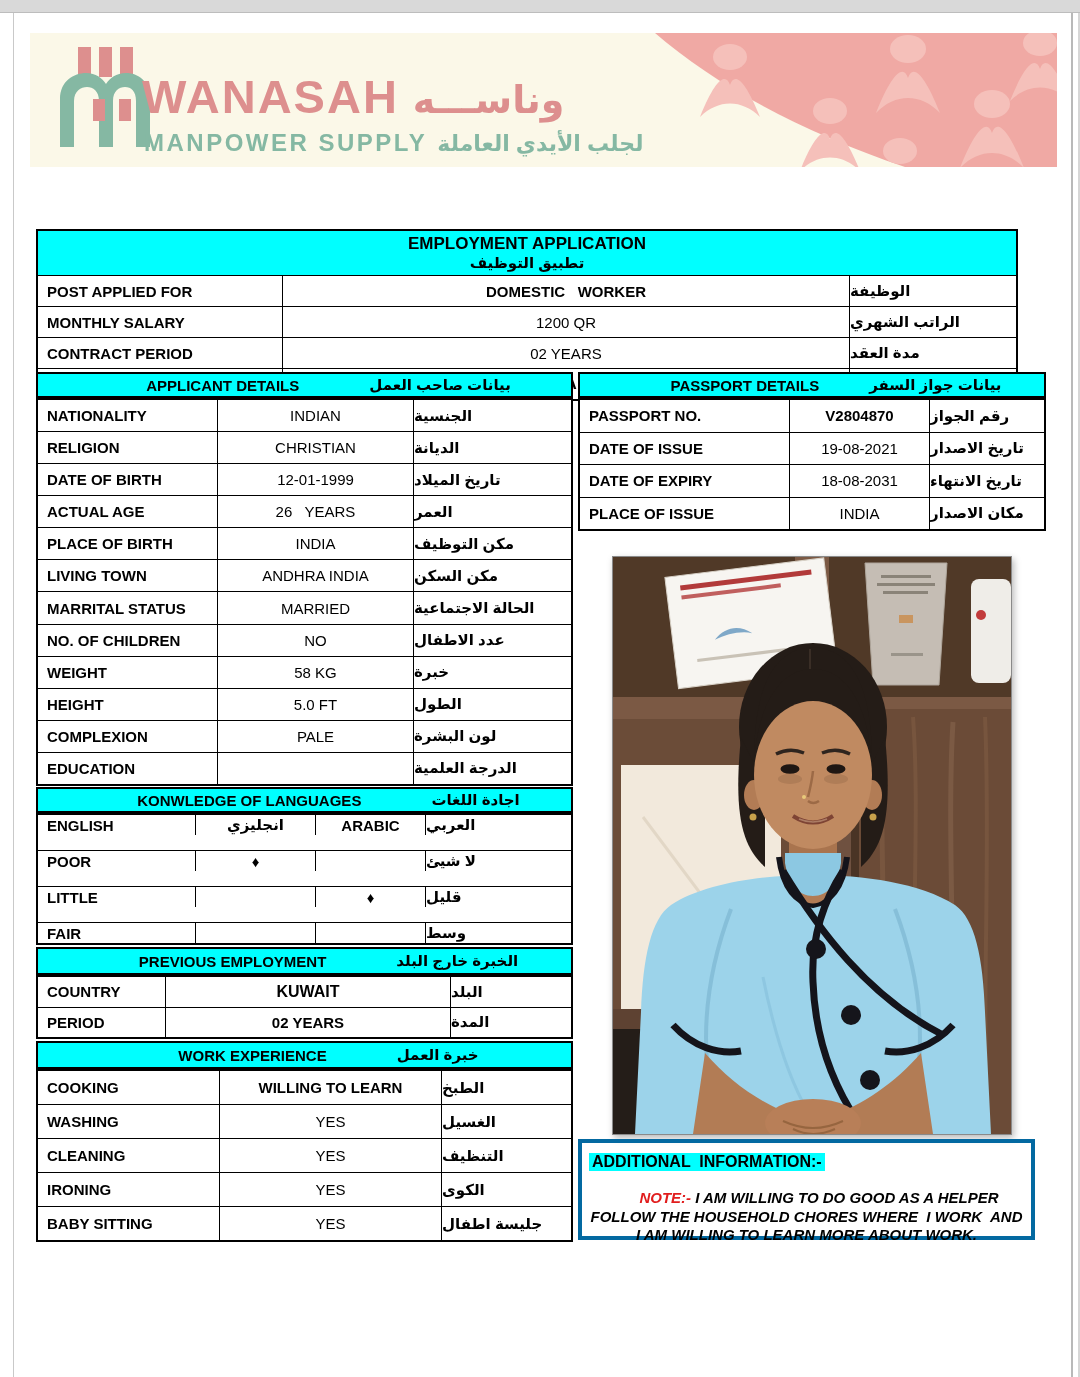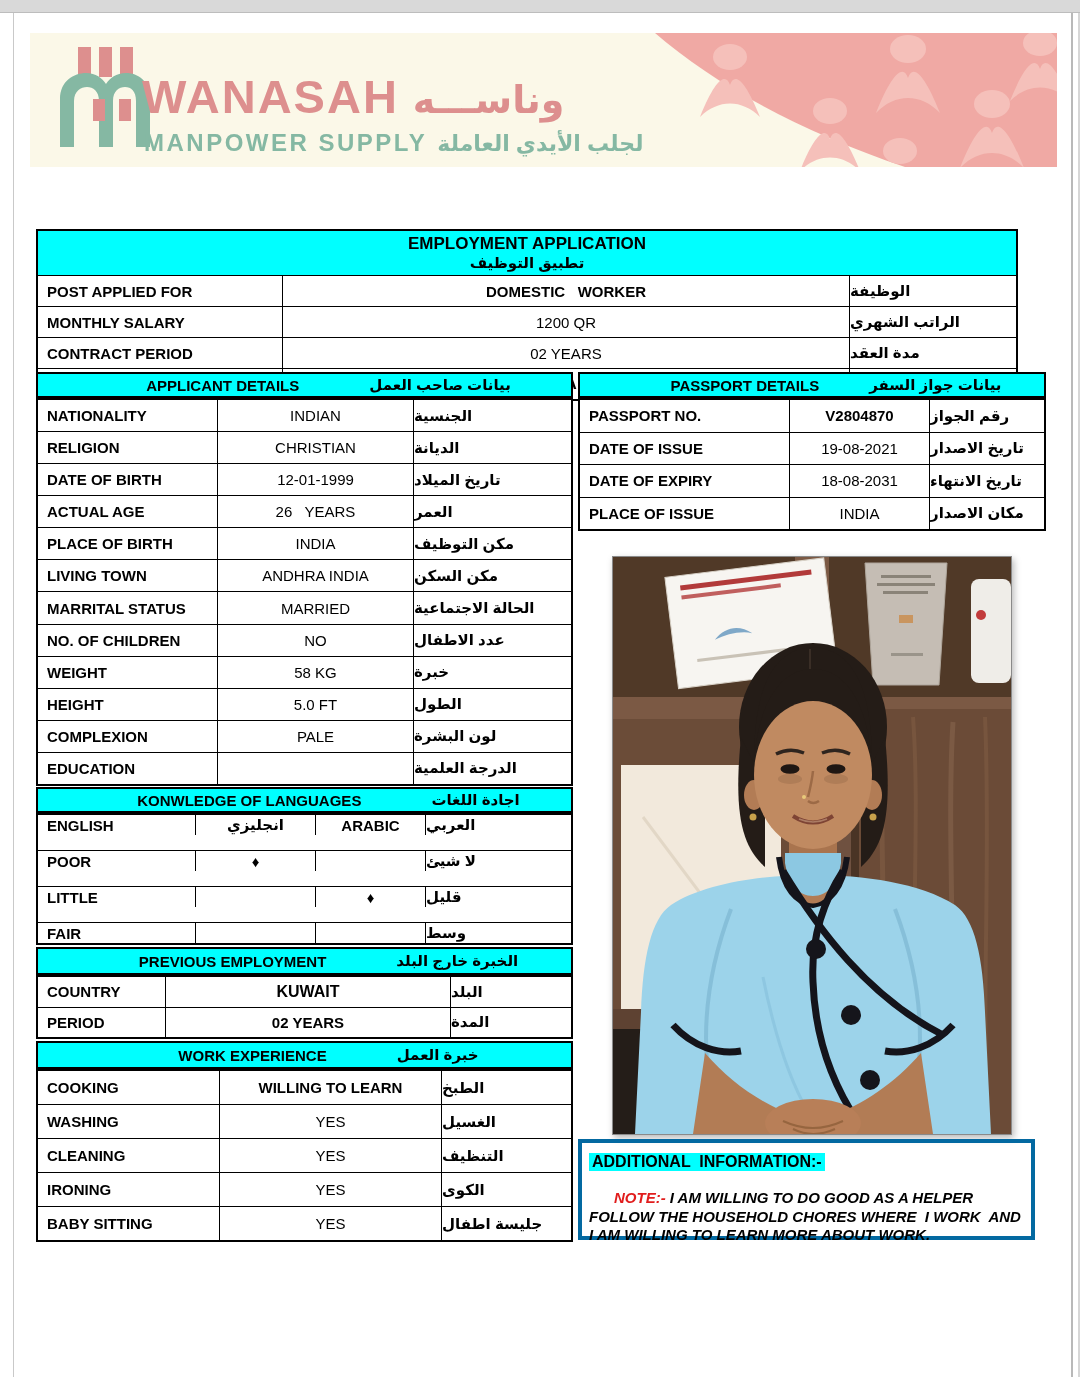--- a/index.html
+++ b/index.html
@@ -39,21 +39,21 @@
   .mainhdr .l2{font-size:15px;font-weight:bold;direction:rtl;}
 
   
   .photo{position:absolute;left:612px;top:556px;width:398px;height:577px;border:1px solid #8a8a8a;
          box-shadow:2px 3px 7px rgba(0,0,0,.28);overflow:hidden;background:#6f5140;}
 
   
   .addinfo{position:absolute;left:578px;top:1139px;width:457px;height:101px;border:4px solid #0369a1;
            box-sizing:border-box;padding:10px 7px;}
   .ai-title{display:inline-block;background:#00ffff;font-weight:bold;font-size:16px;padding:0 3px;white-space:pre-wrap;}
-  .ai-note{font-size:15px;font-weight:bold;font-style:italic;line-height:1.22;white-space:pre-wrap;}
+  .ai-note{font-size:15px;font-weight:bold;font-style:italic;line-height:1.22;white-space:pre-wrap;text-align:center;}
   .ai-red{color:#e11d1d;}
 </style>
 </head>
 <body>
 
 <div id="page">
 
   <div class="chrome-top"></div>
   <div class="chrome-left"></div>
   <div class="chrome-right"></div>

